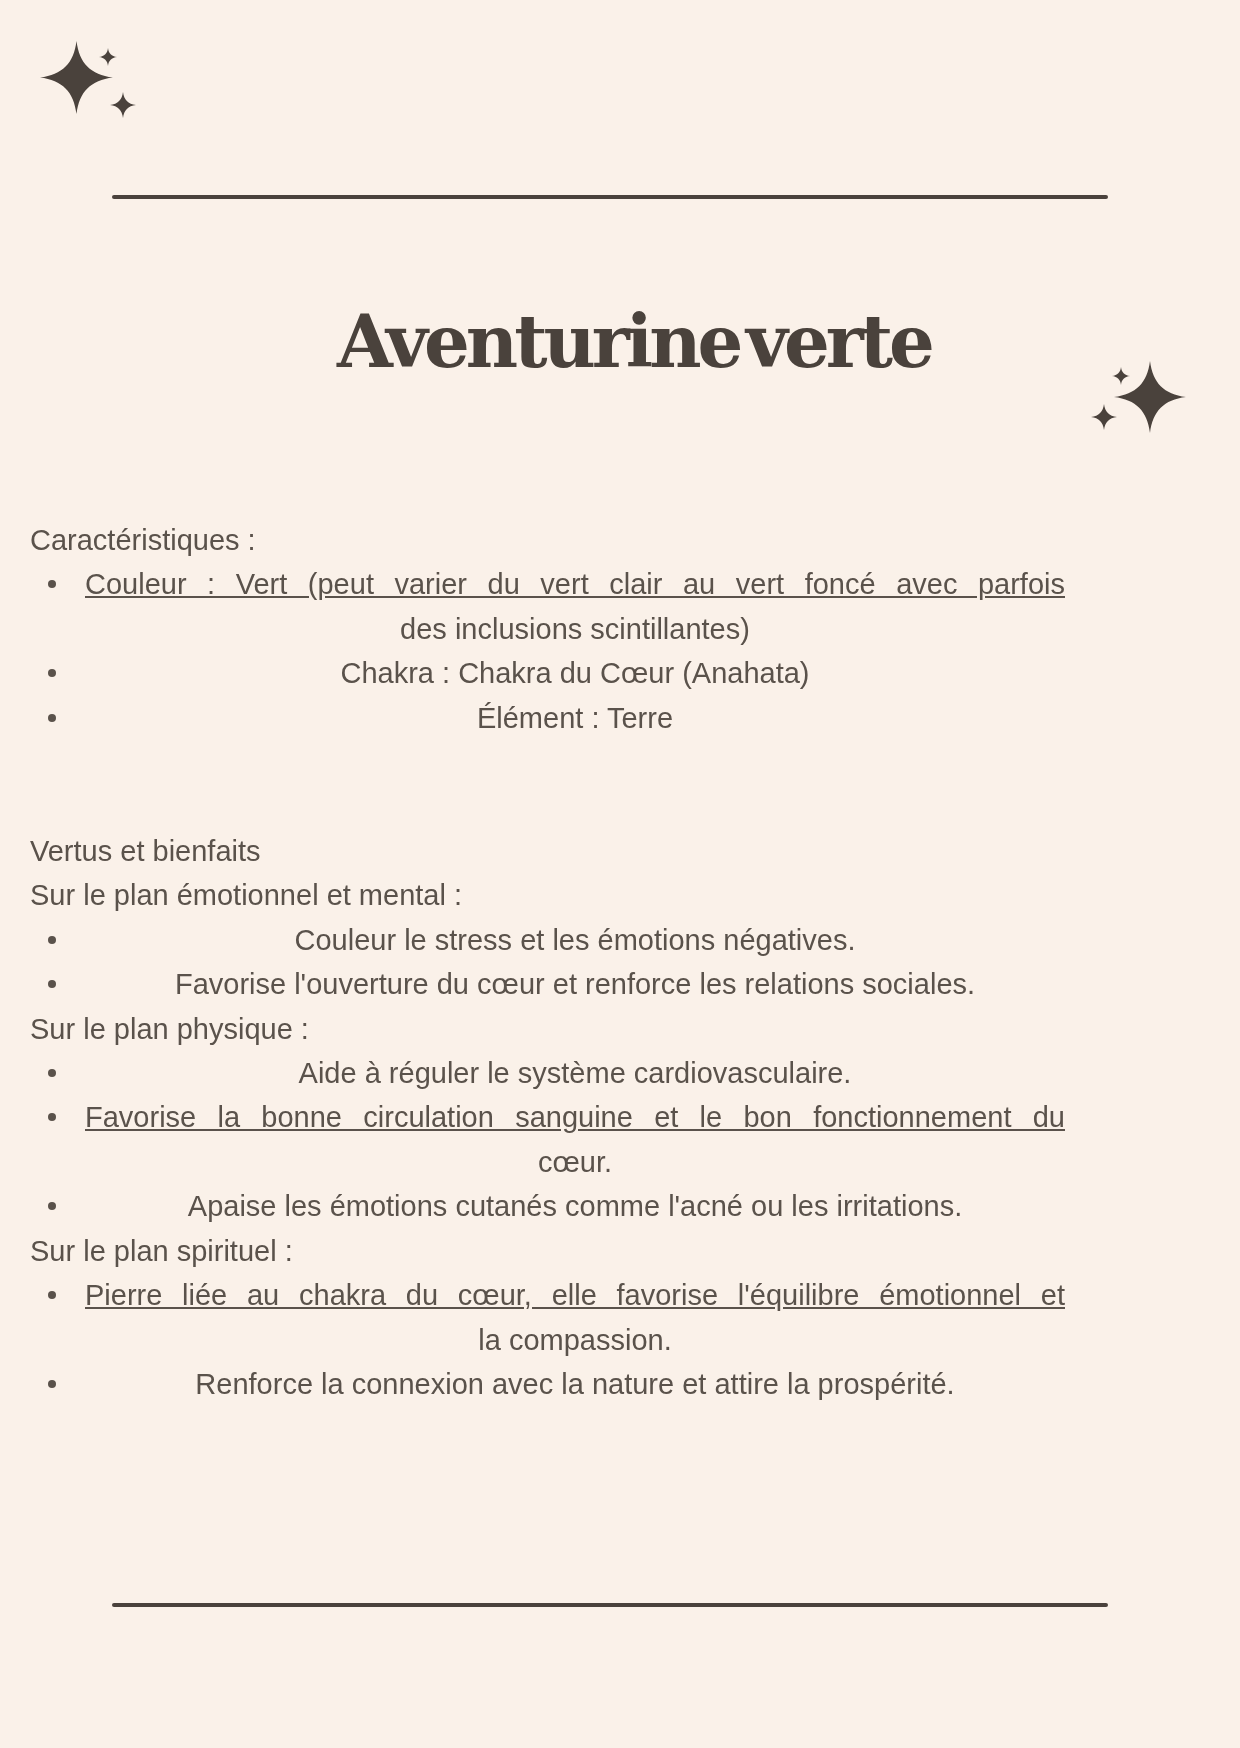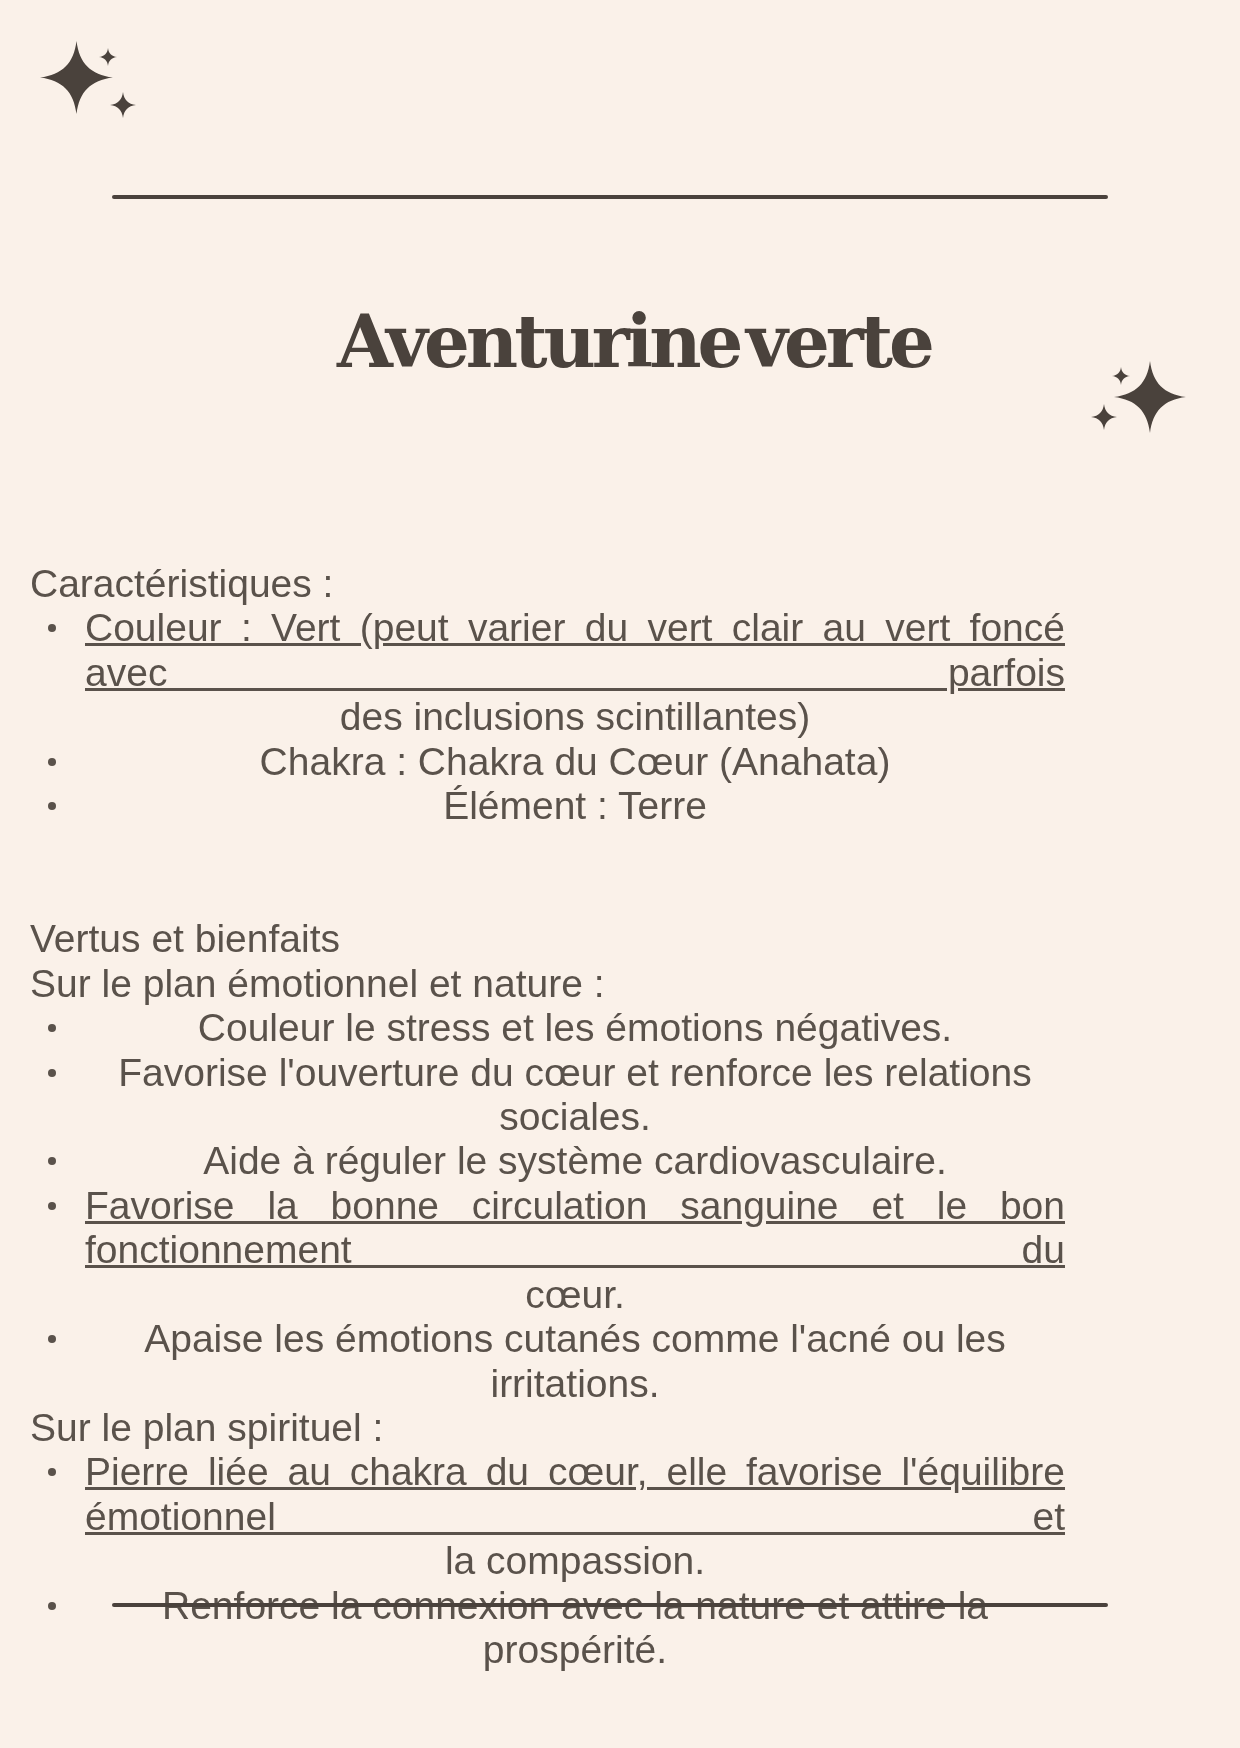--- a/index.html
+++ b/index.html
@@ -33,24 +33,23 @@
     font-family:"DejaVu Serif","Liberation Serif",serif;
     font-weight:700;
     font-size:72px;
     line-height:91px;
     letter-spacing:-0.055em;
     word-spacing:-0.2em;
     color:var(--ink);
   }
   .content{
     position:absolute;left:30px;top:518px;width:1035px;
-    font-size:39px;
+    font-size:29px;
     line-height:44.4px;
     color:var(--text);
-    margin-top:44px;
   }
   .content p{margin:0;}
   .content ul{list-style:none;margin:0;padding:0;}
   .content li{
     position:relative;
     padding-left:55px;
     text-align:justify;
   }
   .bullet{
     position:absolute;left:18px;top:18px;
@@ -99,32 +98,33 @@
       <li>
         <span class="bullet"></span>
         <span class="l2">Élément : Terre</span>
       </li>
     </ul>
 
     <div class="spacer"></div>
 
     <p>Vertus et bienfaits</p>
 
-    <p>Sur le plan émotionnel et nature :</p>
+    <p>Sur le plan émotionnel et mental :</p>
     <ul>
       <li>
         <span class="bullet"></span>
         <span class="l2">Couleur le stress et les émotions négatives.</span>
       </li>
       <li>
         <span class="bullet"></span>
         <span class="l2">Favorise l'ouverture du cœur et renforce les relations sociales.</span>
       </li>
     </ul>
 
+    <p>Sur le plan physique :</p>
     <ul>
       <li>
         <span class="bullet"></span>
         <span class="l2">Aide à réguler le système cardiovasculaire.</span>
       </li>
       <li>
         <span class="bullet"></span>
         <span class="l1">Favorise la bonne circulation sanguine et le bon fonctionnement du</span>
         <span class="l2">cœur.</span>
       </li>

